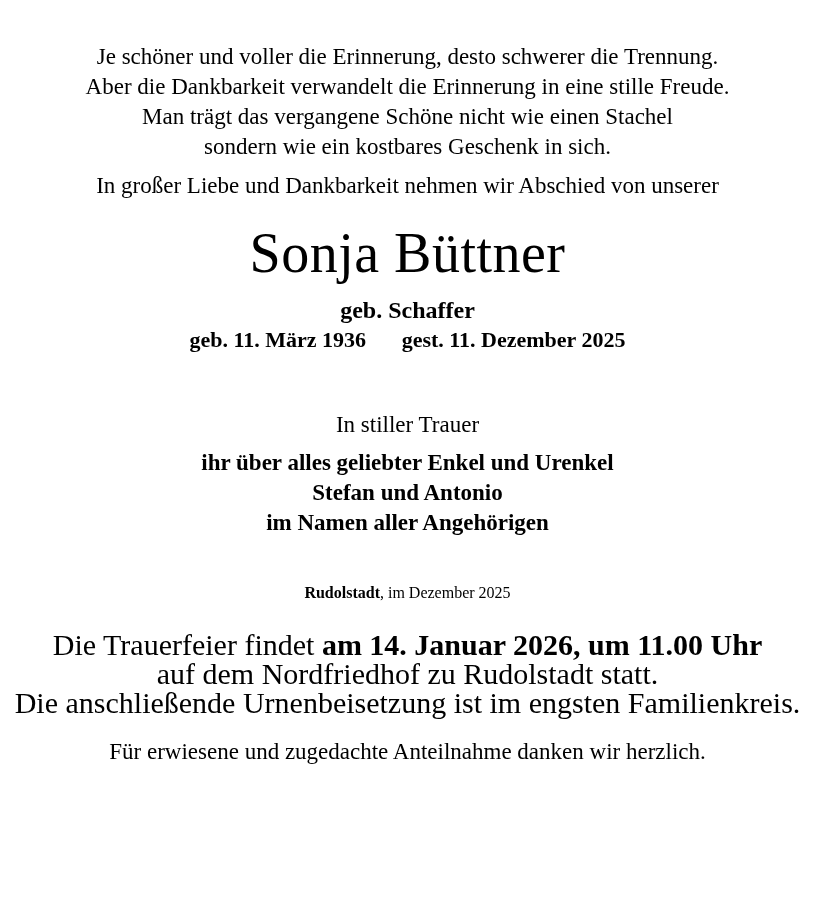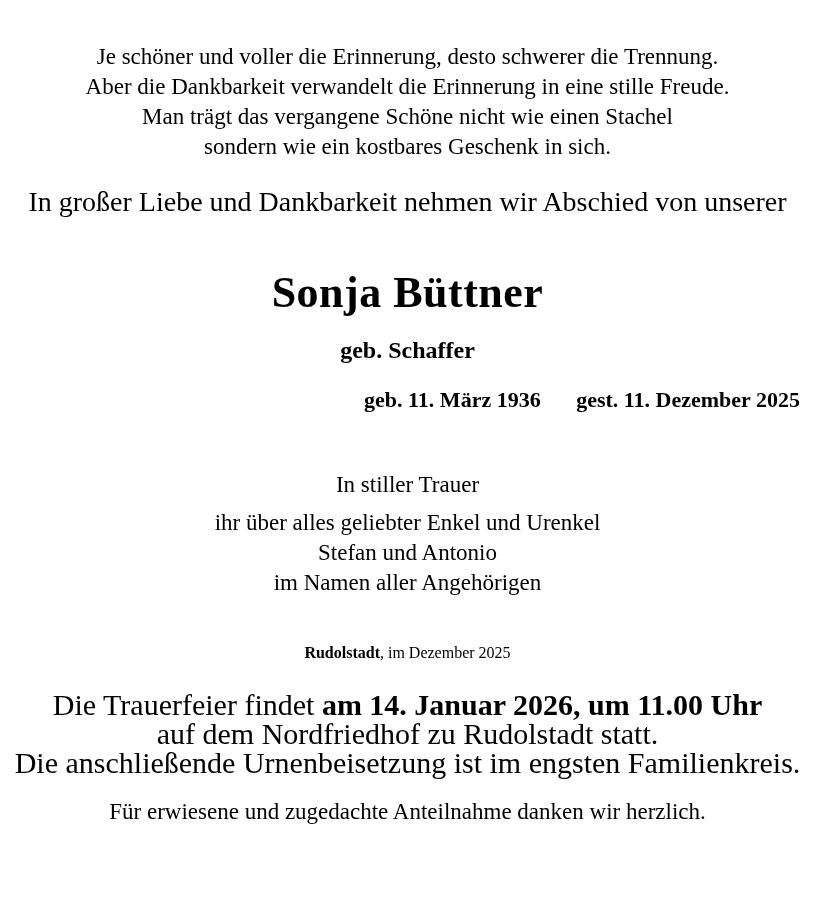--- a/index.html
+++ b/index.html
@@ -16,58 +16,57 @@
       text-align: center;
       overflow: hidden;
       box-sizing: border-box;
       padding-top: 42px;
     }
     .poem {
       font-size: 23px;
       line-height: 30px;
     }
     .intro {
-      margin-top: 25px;
-      font-size: 28px;
+      margin-top: 9px;
+      font-size: 23px;
       line-height: 30px;
     }
     .deceased-name {
-      margin-top: 40px;
-      font-size: 44px;
+      margin-top: 16px;
+      font-size: 56px;
       line-height: 72px;
-      font-weight: bold;
+      font-weight: normal;
       letter-spacing: 0.5px;
     }
     .maiden {
       margin-top: 6px;
       font-size: 24px;
       line-height: 30px;
       font-weight: bold;
     }
     .dates {
-      margin-top: 20px;
+      margin-top: 0;
       font-size: 22px;
       line-height: 30px;
       font-weight: bold;
-      text-align: right;
     }
     .dates .date-part {
       display: inline-block;
       margin: 0 15px;
     }
     .mourning-heading {
       margin-top: 55px;
       font-size: 23px;
       line-height: 30px;
     }
     .mourners {
       margin-top: 8px;
       font-size: 23px;
       line-height: 30px;
-      font-weight: normal;
+      font-weight: bold;
     }
     .place-date {
       margin-top: 40px;
       font-size: 16px;
       line-height: 30px;
     }
     .place-date .place {
       font-weight: bold;
     }
     .service {

